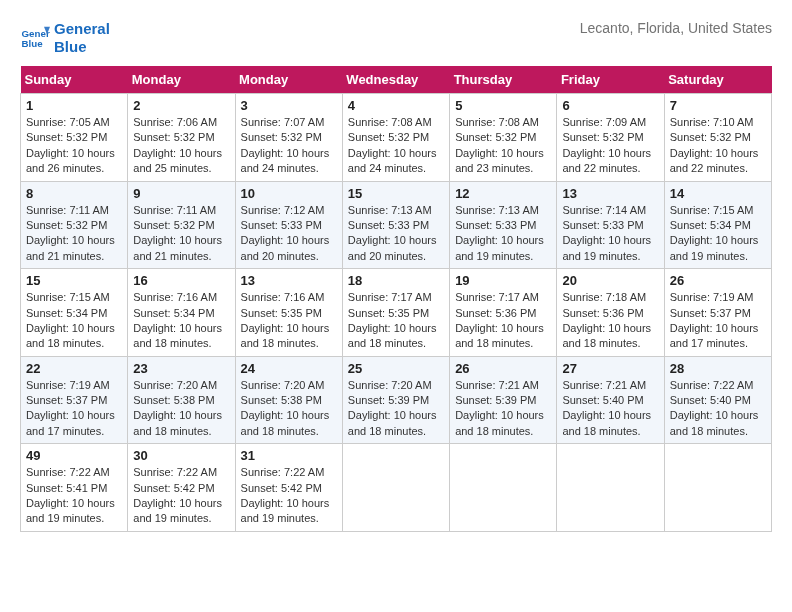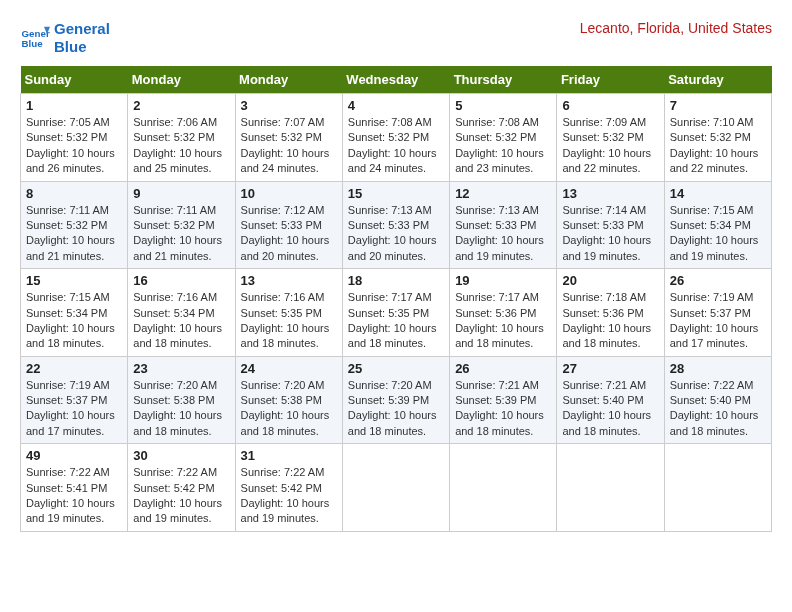--- a/index.html
+++ b/index.html
@@ -28,29 +28,29 @@
     .title-block {
       text-align: right;
     }
     .month-title {
       font-size: 32px;
       font-weight: bold;
       color: #333;
     }
     .location {
       font-size: 14px;
-      color: #b91c1c;
+      color: #737373;
     }
     table {
       width: 100%;
       border-collapse: collapse;
       font-size: 11px;
     }
     th {
-      background-color: #4d7c0f;
+      background-color: #be185d;
       color: white;
       padding: 6px 4px;
       text-align: left;
       font-size: 13px;
       font-weight: bold;
     }
     td {
       border: 1px solid #ccc;
       vertical-align: top;
       padding: 4px 5px;

